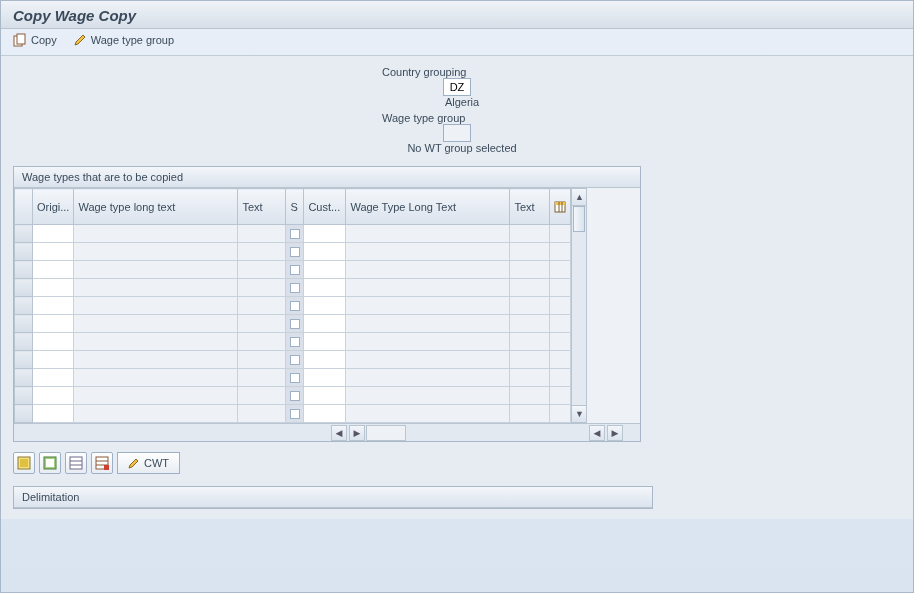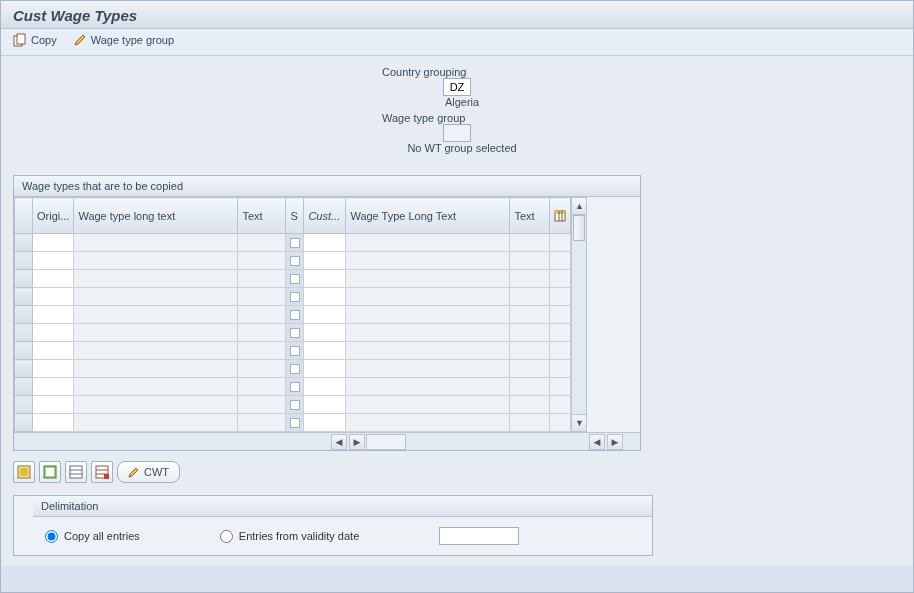--- a/index.html
+++ b/index.html
@@ -65,21 +65,21 @@
   background: #eef2f7;
 }
 .field-value { margin-left: 10px; color: #3a4a5a; text-align: center; }
 .checkbox-row {
   display: flex; align-items: center; gap: 6px; margin-top: 2px;
 }
 .checkbox-row input[type=checkbox] {
   width: 13px; height: 13px;
 }
 .panel {
-  margin-top: 21px;
+  margin-top: 12px;
   border: 1px solid #a8b8c8;
   background: #eef2f7;
 }
 .panel-header {
   background: linear-gradient(to bottom, #f3f6fa, #dbe3ed);
   padding: 4px 8px;
   font-size: 11px;
   color: #3a4a5a;
   border-bottom: 1px solid #b8c4d0;
 }
@@ -116,21 +116,21 @@
   background: #d9e0ea;
   width: 14px;
 }
 .grid td.check div {
   width: 10px; height: 10px; background: #fff; border: 1px solid #9db0c5; margin: auto;
 }
 .col-origi { width: 40px; }
 .col-long1 { width: 164px; }
 .col-text1 { width: 48px; }
 .col-s { width: 18px; }
-.col-cust { width: 42px; font-style: italic; }
+.col-cust { width: 42px; }
 .col-long2 { width: 164px; }
 .col-text2 { width: 40px; }
 .settings-hcell {
   width: 18px; text-align:center;
   background: linear-gradient(to bottom, #f3f6fa, #dbe3ed);
 }
 .settings-hcell svg { display:block; margin:auto; }
 .vscroll {
   width: 16px;
   display: flex;
@@ -180,21 +180,21 @@
 .icon-btn {
   width:22px;height:22px;
   background: linear-gradient(to bottom, #fefefe, #e8edf3);
   border:1px solid #9db0c5; border-radius:2px;
   display:flex;align-items:center;justify-content:center;
   cursor:pointer;
 }
 .text-btn {
   height:22px; padding: 0 10px;
   background: linear-gradient(to bottom, #fff4c8, #f9dd8a);
-  border:1px solid #c9a84a; border-radius:8px;
+  border:1px solid #c9a84a; border-radius:0;
   display:flex;align-items:center;gap:4px;
   font-size:11px;color:#3a4a5a;cursor:pointer;
 }
 .text-btn.gray {
   background: linear-gradient(to bottom, #fefefe, #e8edf3);
   border:1px solid #9db0c5;
 }
 .delimitation {
   margin-top: 12px;
   border:1px solid #a8b8c8;
@@ -213,21 +213,21 @@
   position:absolute; top:20px; left:230px;
   font-size:22px; color:rgba(210,130,50,0.35);
   pointer-events:none;font-family: Georgia, serif;
 }
 </style>
 </head>
 <body>
 
 <div class="window">
   <div class="title-bar">
-    <h1>Cust Wage Types</h1>
+    <h1>Copy Wage Copy</h1>
   </div>
 
   <div class="toolbar">
     <div class="toolbar-item">
       <svg width="14" height="14" viewBox="0 0 14 14">
           <rect x="1" y="3" width="8" height="10" fill="#fff" stroke="#8a5a3a"></rect>
           <rect x="4" y="1" width="8" height="10" fill="#fff" stroke="#8a5a3a"></rect>
         </svg>
       <span>Copy</span>
     </div>
@@ -475,29 +475,18 @@
           </svg>
       </div>
       <div class="text-btn gray">
         <svg width="12" height="12" viewBox="0 0 12 12">
             <path d="M1 11 L2 8 L8 2 L10 4 L4 10 Z" fill="#f4c040" stroke="#8a6a2a"></path>
           </svg>
         <span>CWT</span>
       </div>
     </div>
 
-    <div class="delimitation" style="width:640px;padding-left:19px;">
+    <div class="delimitation" style="width:640px;">
       <div class="panel-header">Delimitation</div>
-      <div class="body">
-        <label class="radio-item">
-          <input type="radio" name="delim" checked="" style="">
-          <span>Copy all entries</span>
-        </label>
-        <label class="radio-item">
-          <input type="radio" name="delim" style="">
-          <span>Entries from validity date</span>
-        </label>
-        <input class="date-input" value="" style="">
-      </div>
     </div>
 
   </div>
 </div>
 
 </body></html>

